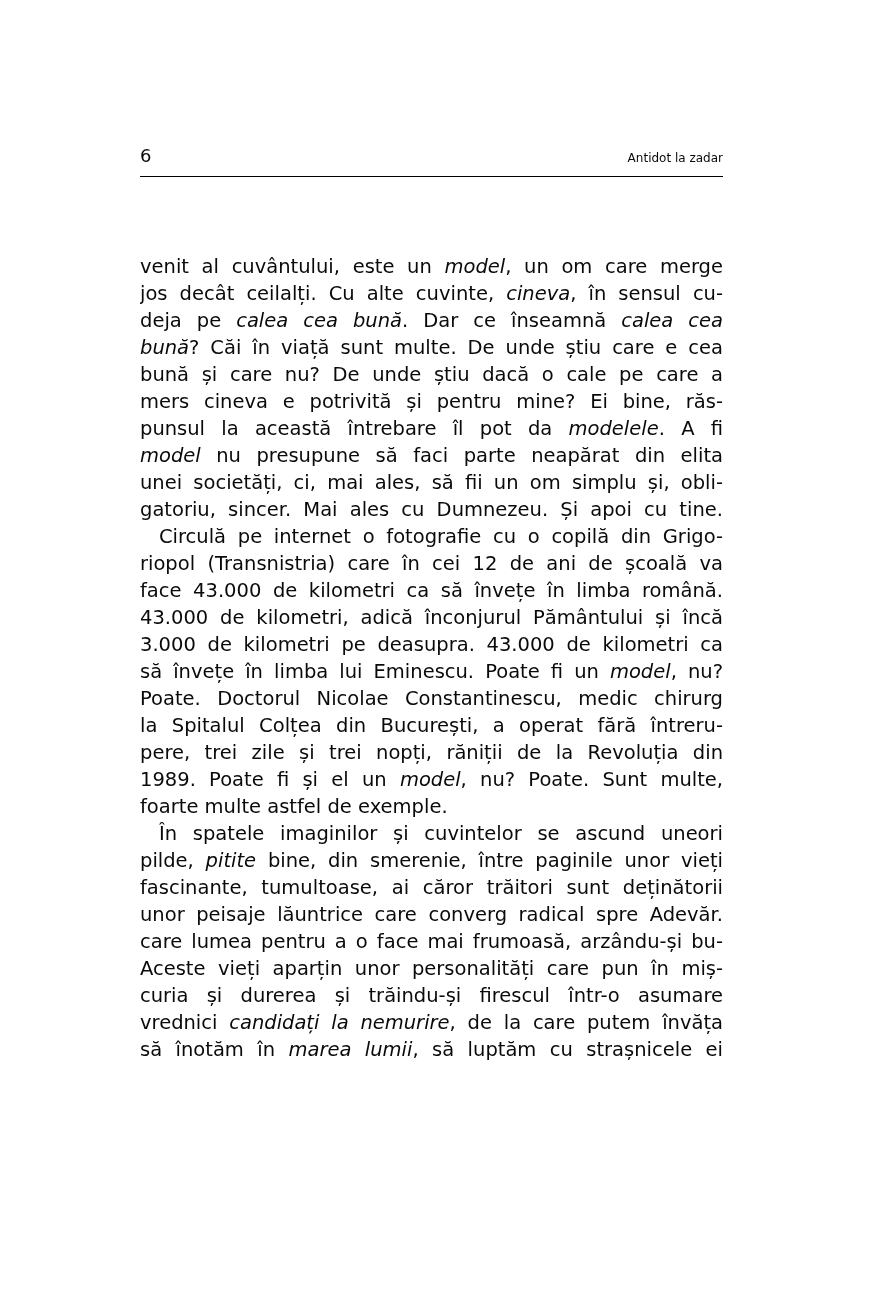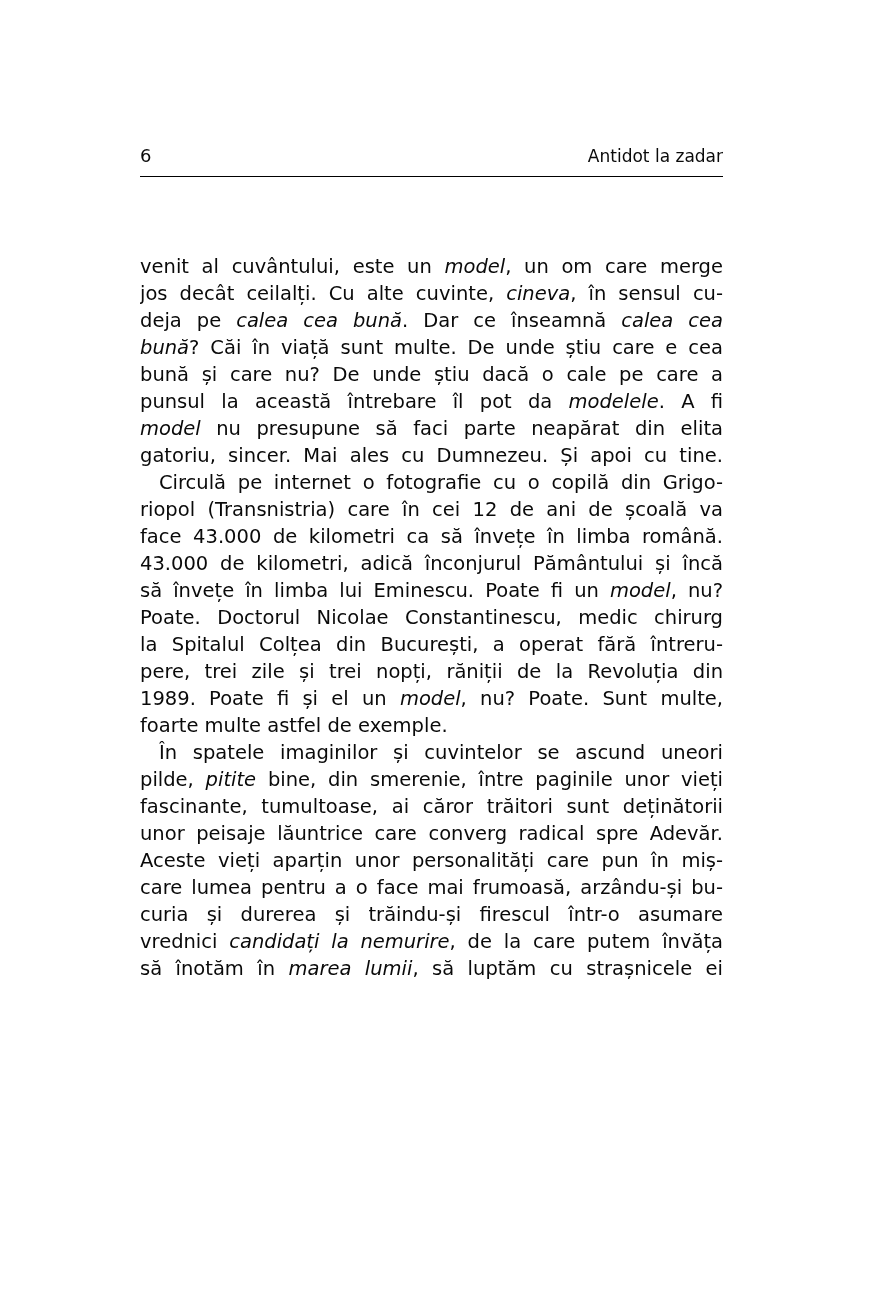--- a/index.html
+++ b/index.html
@@ -16,21 +16,21 @@
     position: absolute;
     left: 140px;
     top: 146px;
     width: 583px;
     height: 20px;
     display: flex;
     justify-content: space-between;
     align-items: baseline;
   }
   .pagenum  { font-size: 18px;   line-height: 20px; }
-  .runtitle { font-size: 17px; line-height: 20px; }
+  .runtitle { font-size: 12px; line-height: 20px; }
   .rule {
     position: absolute;
     left: 140px;
     top: 176px;
     width: 583px;
     height: 1px;
     background: #000000;
   }
   .textblock {
     position: absolute;
@@ -59,36 +59,39 @@
     <span class="pagenum">6</span>
     <span class="runtitle">Antidot la zadar</span>
   </div>
   <div class="rule"></div>
   <div class="textblock">
       <div class="ln">venit al cuvântului, este un <em>model</em>, un om care merge</div>
       <div class="ln">jos decât ceilalți. Cu alte cuvinte, <em>cineva</em>, în sensul cu-</div>
       <div class="ln">deja pe <em>calea cea bună</em>. Dar ce înseamnă <em>calea cea</em></div>
       <div class="ln"><em>bună</em>? Căi în viață sunt multe. De unde știu care e cea</div>
       <div class="ln">bună și care nu? De unde știu dacă o cale pe care a</div>
+      <div class="ln">mers cineva e potrivită și pentru mine? Ei bine, răs-</div>
       <div class="ln">punsul la această întrebare îl pot da <em>modelele</em>. A fi</div>
       <div class="ln"><em>model</em> nu presupune să faci parte neapărat din elita</div>
+      <div class="ln">unei societăți, ci, mai ales, să fii un om simplu și, obli-</div>
       <div class="ln">gatoriu, sincer. Mai ales cu Dumnezeu. Și apoi cu tine.</div>
       <div class="ln indent">Circulă pe internet o fotografie cu o copilă din Grigo-</div>
       <div class="ln">riopol (Transnistria) care în cei 12 de ani de școală va</div>
       <div class="ln">face 43.000 de kilometri ca să învețe în limba română.</div>
       <div class="ln">43.000 de kilometri, adică înconjurul Pământului și încă</div>
+      <div class="ln">3.000 de kilometri pe deasupra. 43.000 de kilometri ca</div>
       <div class="ln">să învețe în limba lui Eminescu. Poate fi un <em>model</em>, nu?</div>
       <div class="ln">Poate. Doctorul Nicolae Constantinescu, medic chirurg</div>
       <div class="ln">la Spitalul Colțea din București, a operat fără întreru-</div>
       <div class="ln">pere, trei zile și trei nopți, răniții de la Revoluția din</div>
       <div class="ln">1989. Poate fi și el un <em>model</em>, nu? Poate. Sunt multe,</div>
       <div class="ln last">foarte multe astfel de exemple.</div>
       <div class="ln indent">În spatele imaginilor și cuvintelor se ascund uneori</div>
       <div class="ln">pilde, <em>pitite</em> bine, din smerenie, între paginile unor vieți</div>
       <div class="ln">fascinante, tumultoase, ai căror trăitori sunt deținătorii</div>
       <div class="ln">unor peisaje lăuntrice care converg radical spre Adevăr.</div>
+      <div class="ln">care lumea pentru a o face mai frumoasă, arzându-și bu-</div>
       <div class="ln">Aceste vieți aparțin unor personalități care pun în miș-</div>
-      <div class="ln">care lumea pentru a o face mai frumoasă, arzându-și bu-</div>
       <div class="ln">curia și durerea și trăindu-și firescul într-o asumare</div>
       <div class="ln">vrednici <em>candidați la nemurire</em>, de la care putem învăța</div>
       <div class="ln">să înotăm în <em>marea lumii</em>, să luptăm cu strașnicele ei</div>
     </div>
 </div>
 
 </body></html>

